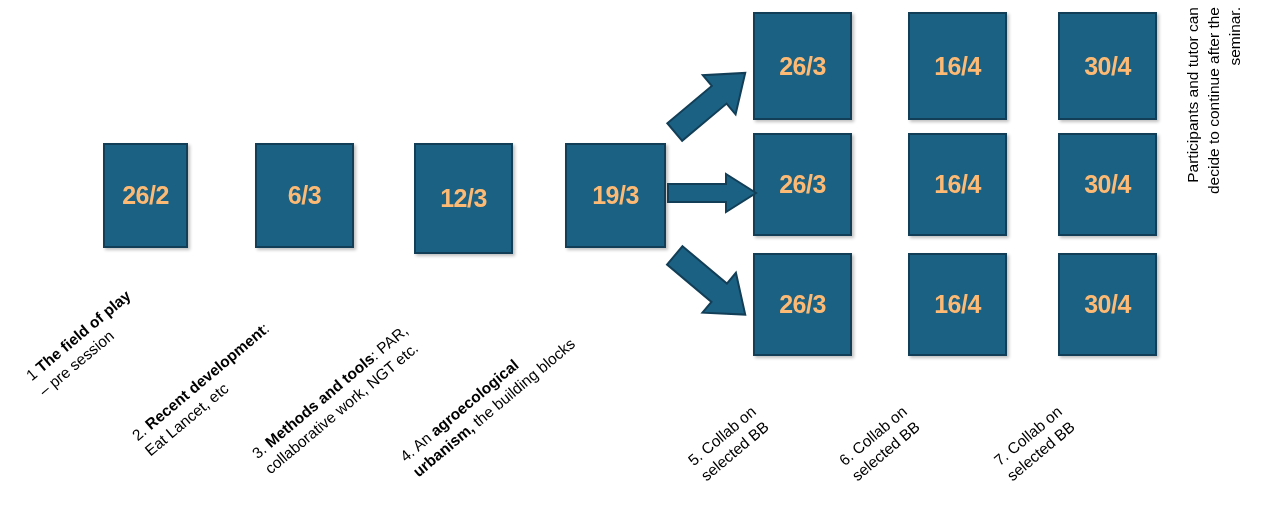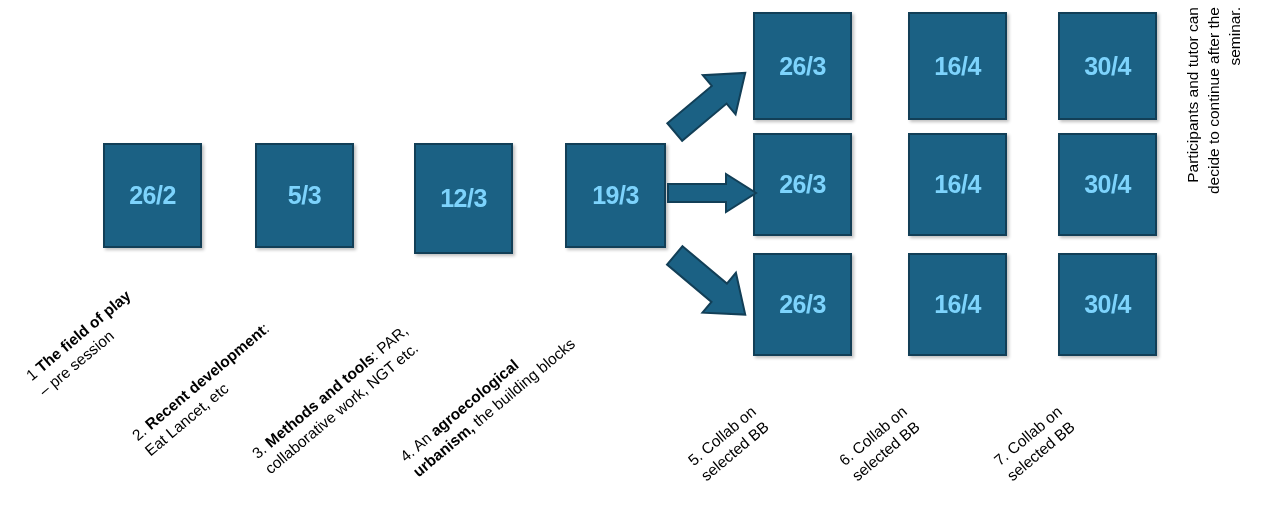--- a/index.html
+++ b/index.html
@@ -24,21 +24,21 @@
     border: 2px solid #123f57;
     box-sizing: border-box;
     display: flex;
     align-items: center;
     justify-content: center;
     box-shadow: 2px 2px 3px rgba(0,0,0,0.25);
   }
   .node-label {
     font-size: 25px;
     font-weight: bold;
-    color: #7dd3fc;
+    color: #fdba74;
     letter-spacing: -0.5px;
     line-height: 1;
   }
   .rot-label {
     position: absolute;
     transform-origin: left top;
     transform: rotate(-40deg);
     font-size: 15.5px;
     line-height: 1.32;
     white-space: nowrap;
@@ -72,26 +72,26 @@
     stroke: #123f57;
     stroke-width: 2;
     stroke-linejoin: miter;
   }
 </style>
 </head>
 <body>
 
 <div id="canvas">
 
-  <div class="node" style="left:103px; top:143px; width:99px; height:105px;">
+  <div class="node" style="left:103px; top:143px; width:85px; height:105px;">
     <span class="node-label">26/2</span>
   </div>
 
   <div class="node" style="left:255px; top:143px; width:99px; height:105px;">
-    <span class="node-label">5/3</span>
+    <span class="node-label">6/3</span>
   </div>
 
   <div class="node" style="left:414px; top:143px; width:99px; height:111px;">
     <span class="node-label">12/3</span>
   </div>
 
   <div class="node" style="left:565px; top:143px; width:101px; height:105px;">
     <span class="node-label">19/3</span>
   </div>
 

